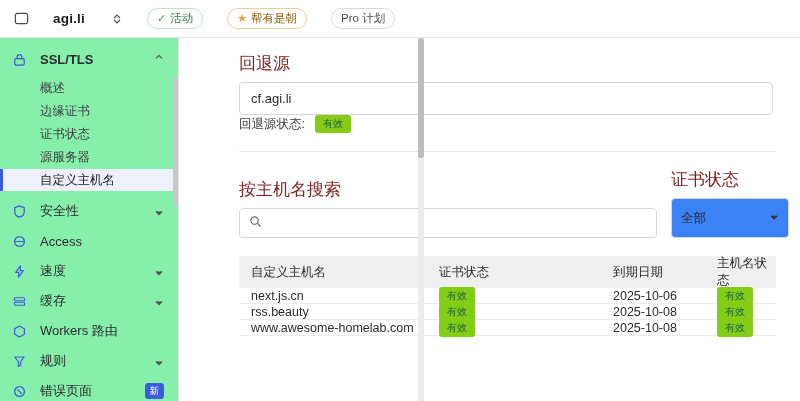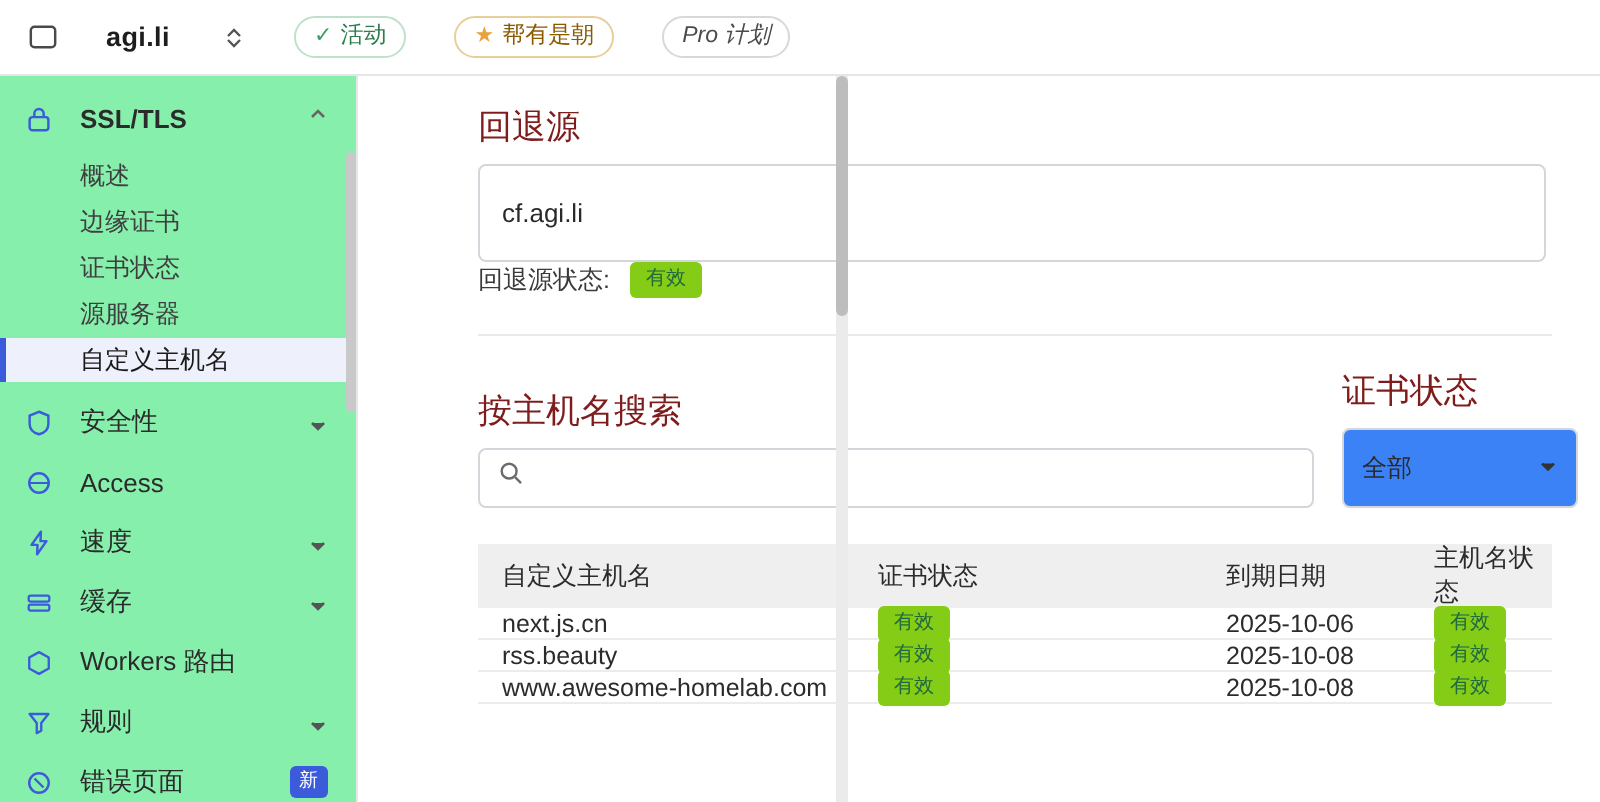--- a/index.html
+++ b/index.html
@@ -34,21 +34,21 @@
     border-radius: 11px;
     font-size: 11.5px; line-height: 1;
     border: 1px solid #cfd5dd;
     background: #ffffff;
     white-space: nowrap;
   }
   .pill.active { color: #2f7d4e; border-color: #bfe0cb; }
   .pill.active .tick { color: #37a05f; font-size: 11px; }
   .pill.best { color: #8a5a00; border-color: #e6cf9a; }
   .pill.best .star { color: #e8a33d; font-size: 11px; }
-  .pill.plan { color: #4b4b4b; border-color: #d8d8d8; font-style: italic; }
+  .pill.plan { color: #4b4b4b; border-color: #d8d8d8; }
 
   
   .sidebar {
     position: absolute; top: 38px; left: 0; width: 179px; bottom: 0;
     background: #86efac;
     border-right: 1px solid #e6e6e6;
     padding-top: 6px;
     overflow: hidden;
   }
   .nav-group-head {
@@ -92,21 +92,21 @@
   
   .main {
     position: absolute; top: 38px; left: 209px; right: 0; bottom: 0;
     background: #ffffff;
     overflow: hidden;
   }
   .main-inner { padding: 14px 24px 0 30px; }
 
   .field-label { font-size: 17px; color: #7f1d1d; margin-bottom: 7px; }
   .text-input {
-    width: 534px; height: 49px;
+    width: 534px; height: 33px;
     border: 1px solid #d3d6db; border-radius: 4px;
     background: #fff;
     font-size: 13px; color: #2a2a2a;
     padding: 12px 11px;
     display: flex; align-items: center;
   }
 
   .status-row { display: flex; align-items: center; gap: 10px; }
   .status-row .lbl { font-size: 12.5px; color: #3a3a3a; }
   .chip-valid {

